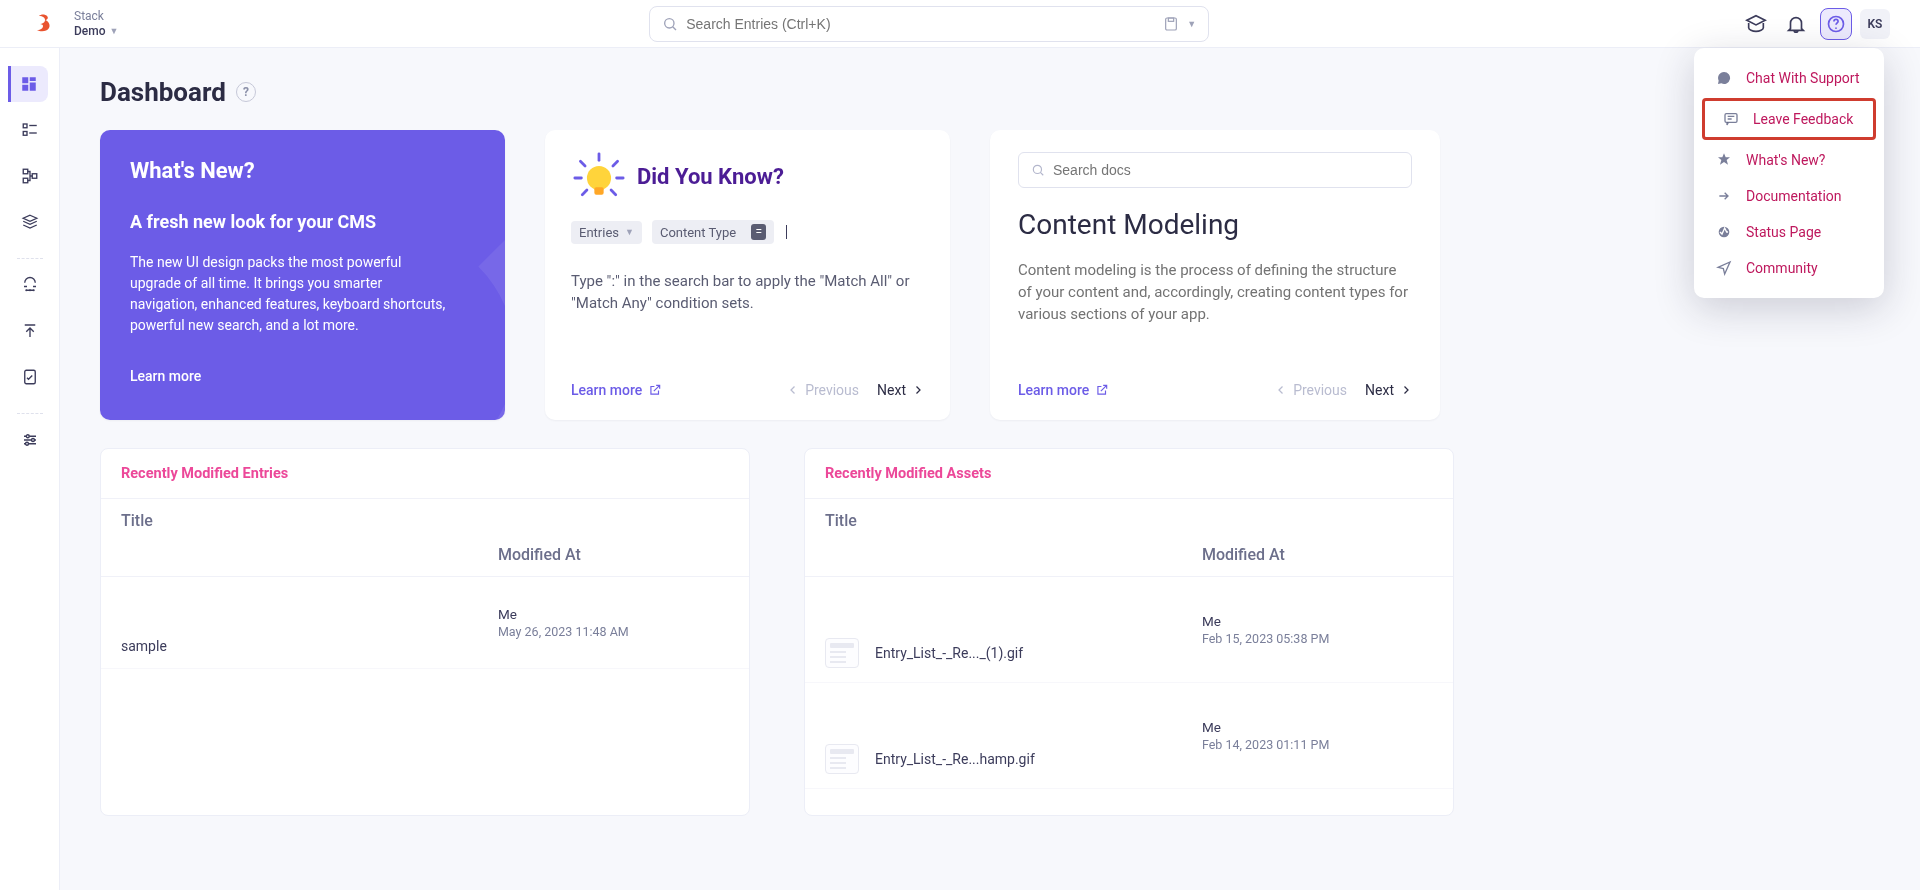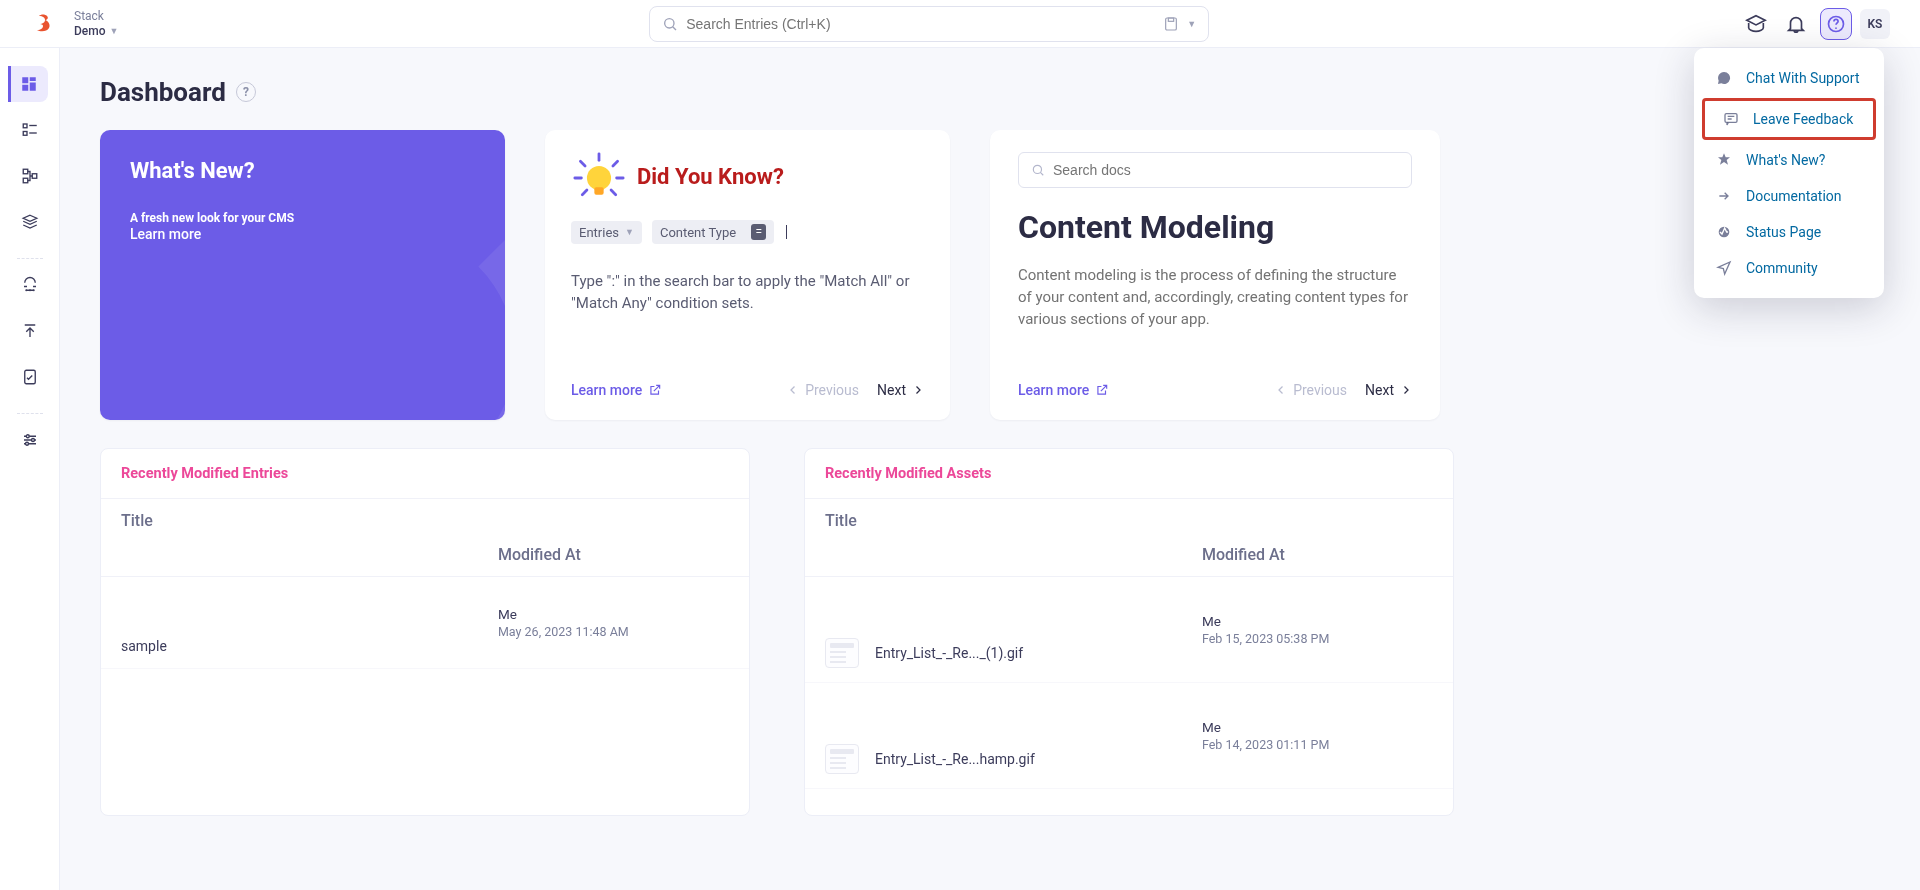--- a/index.html
+++ b/index.html
@@ -33,63 +33,63 @@
   .actions { margin-left:auto; display:flex; gap:12px; align-items:center;}
   .btn-outline { width:40px; height:40px; border:1.5px solid #6c5ce7; border-radius:8px; background:#fff; display:flex; align-items:center; justify-content:center; color:#6c5ce7; cursor:pointer;}
   .btn-solid { width:40px; height:40px; border-radius:8px; background:#6c5ce7; display:flex; align-items:center; justify-content:center; color:#fff; cursor:pointer;}
   .info-circ { margin-left:20px; width:24px; height:24px; border:1.5px solid #c6c8d8; border-radius:50%; display:flex; align-items:center; justify-content:center; color:#8a8fa8; font-style:italic; font-weight:700; font-family:serif; font-size:13px; cursor:pointer;}
   
   .cards-row { display:flex; gap:40px; }
   .card { background:#fff; border-radius:10px; box-shadow:0 1px 2px rgba(30,30,60,0.05); position:relative;}
   .card-purple { background:#6c5ce7; color:#fff; width:405px; height:290px; padding:28px 30px; overflow:hidden;}
   .card-purple::after { content:""; position:absolute; right:-80px; top:30px; width:250px; height:250px; border:70px solid rgba(255,255,255,0.08); border-radius:50%; border-top-color:transparent; border-left-color:transparent;}
   .cp-title { font-size:22px; font-weight:700; margin-bottom:28px;}
-  .cp-sub { font-size:12px; font-weight:700; margin-bottom:1px;}
+  .cp-sub { font-size:18px; font-weight:700; margin-bottom:20px;}
   .cp-body { font-size:14px; line-height:21px; margin-bottom:32px; max-width:320px;}
   .cp-link { font-size:14px; font-weight:500;}
   .card-didyou { width:405px; height:290px; padding:22px 26px; display:flex; flex-direction:column;}
   .dy-head { display:flex; align-items:center; gap:18px; margin-bottom:20px;}
   .bulb { width:48px; height:48px; position:relative;}
-  .dy-title { font-size:22px; font-weight:700; color:#b91c1c;}
+  .dy-title { font-size:22px; font-weight:700; color:#4c1d95;}
   .chips { display:flex; gap:10px; align-items:center; margin-bottom:26px;}
   .chip { background:#edeef4; border-radius:4px; padding:4px 8px; font-size:13px; color:#5a5c72; display:flex; align-items:center; gap:6px;}
   .chip .caret { font-size:9px; color:#9ea2b8;}
   .ct-eq { background:#5a5c72; color:#fff; border-radius:3px; padding:0 4px; font-size:12px; line-height:16px;}
   .cursor-bar { display:inline-block; width:1px; height:14px; background:#3c3c5b; margin-left:2px;}
   .dy-body { font-size:15px; line-height:22px; color:#5a5c72; flex:1;}
   .card-foot { display:flex; align-items:center; padding-top:14px;}
   .learn-link { color:#6c5ce7; font-size:14px; font-weight:500; display:flex; align-items:center; gap:6px; cursor:pointer;}
   .pager { margin-left:auto; display:flex; align-items:flex-end; gap:18px; font-size:14px;}
   .pg-btn { display:flex; align-items:center; gap:6px; cursor:pointer; color:#2c2c44;}
   .pg-disabled { color:#b9bcd0; cursor:default;}
   .card-docs { width:450px; height:290px; padding:22px 28px; display:flex; flex-direction:column;}
   .docs-search { border:1px solid #e0e2ee; border-radius:6px; height:36px; display:flex; align-items:center; padding:0 12px; color:#9ea2b8; gap:8px; margin-bottom:20px;}
   .docs-search input { border:none; outline:none; flex:1; font-size:14px; background:transparent;}
-  .docs-title { font-size:32px; font-weight:700; color:#2c2c44; margin-bottom:18px;}
+  .docs-title { font-size:28px; font-weight:400; color:#2c2c44; margin-bottom:18px;}
   .docs-body { font-size:15px; line-height:22px; color:#737373; flex:1;}
   
   .tables-row { display:flex; gap:54px; margin-top:28px;}
   .panel { background:#fff; border:1px solid #eceef7; border-radius:8px; min-height:368px; }
   .panel.entries { width:650px; }
   .panel.assets { width:650px; }
   .panel-title { font-size:14.5px; font-weight:700; color:#ec4899; padding:16px 20px; border-bottom:1px solid #f0f1f8;}
   .phead { display:flex; padding:12px 20px; border-bottom:1px solid #f0f1f8; color:#6c6f8b; font-size:16px; font-weight:500;}
   .col-title { flex:0 0 62%; }
   .col-mod { flex:1;margin-top:34px; }
   .prow { display:flex; padding:14px 20px; align-items:center; font-size:14px; color:#3c3c5b; border-bottom:1px solid #f7f7fb;}
   .arow .thumb { width:34px; height:30px; border:1px solid #e8e9f1; border-radius:4px; background:#fdfdff; margin-right:16px; display:flex; align-items:center; justify-content:center; position:relative; overflow:hidden;}
   .thumb::before { content:""; position:absolute; top:4px; left:4px; right:4px; height:5px; background:#e8e9f1; border-radius:1px;}
   .thumb::after { content:""; position:absolute; top:12px; left:4px; right:12px; bottom:4px; background:repeating-linear-gradient(#e8e9f1, #e8e9f1 2px, transparent 2px, transparent 5px);}
   .cell-title { flex:0 0 62%; display:flex; align-items:center;margin-top:47px;}
   .cell-mod { flex:1;}
   .mod-by { font-size:13.5px; color:#3c3c5b;}
   .mod-date { font-size:12.5px; color:#7a7f9a; margin-top:2px;}
   
   .help-menu { position:absolute; top:48px; right:36px; width:190px; background:#fff; border-radius:10px; box-shadow:0 10px 40px rgba(30,30,60,0.2); z-index:50; padding:12px 4px;}
-  .help-item { display:flex; align-items:flex-start; gap:14px; padding:10px 18px; font-size:14px; color:#0369a1; cursor:pointer; border-radius:6px;}
+  .help-item { display:flex; align-items:flex-start; gap:14px; padding:10px 18px; font-size:14px; color:#be185d; cursor:pointer; border-radius:6px;}
   .help-item svg { color:#7a7f9a;}
   .help-item.highlight { border:3px solid #cf3c2f; border-radius:4px; margin:2px 4px;}
   
   .chev-down { font-size:9px; color:#9ea2b8;}
   svg { display:block; }
 </style>
 </head>
 <body>
 
 <div class="topbar">
@@ -264,20 +264,21 @@
       </div>
       <div class="info-circ">i</div>
     </div>
   </div>
 
   <div class="cards-row">
 
     <div class="card card-purple">
       <div class="cp-title">What's New?</div>
       <div class="cp-sub">A fresh new look for your CMS</div>
+      <div class="cp-body">The new UI design packs the most powerful upgrade of all time. It brings you smarter navigation, enhanced features, keyboard shortcuts, powerful new search, and a lot more.</div>
       <div class="cp-link">Learn more</div>
     </div>
 
     <div class="card card-didyou">
       <div class="dy-head">
         <div class="bulb">
           <svg width="56" height="52" viewBox="0 0 60 56">
             <line x1="30" y1="2" x2="30" y2="9" stroke="#6c5ce7" stroke-width="3" stroke-linecap="round"></line>
             <line x1="10" y1="10" x2="15" y2="15" stroke="#6c5ce7" stroke-width="3" stroke-linecap="round"></line>
             <line x1="50" y1="10" x2="45" y2="15" stroke="#6c5ce7" stroke-width="3" stroke-linecap="round"></line>

